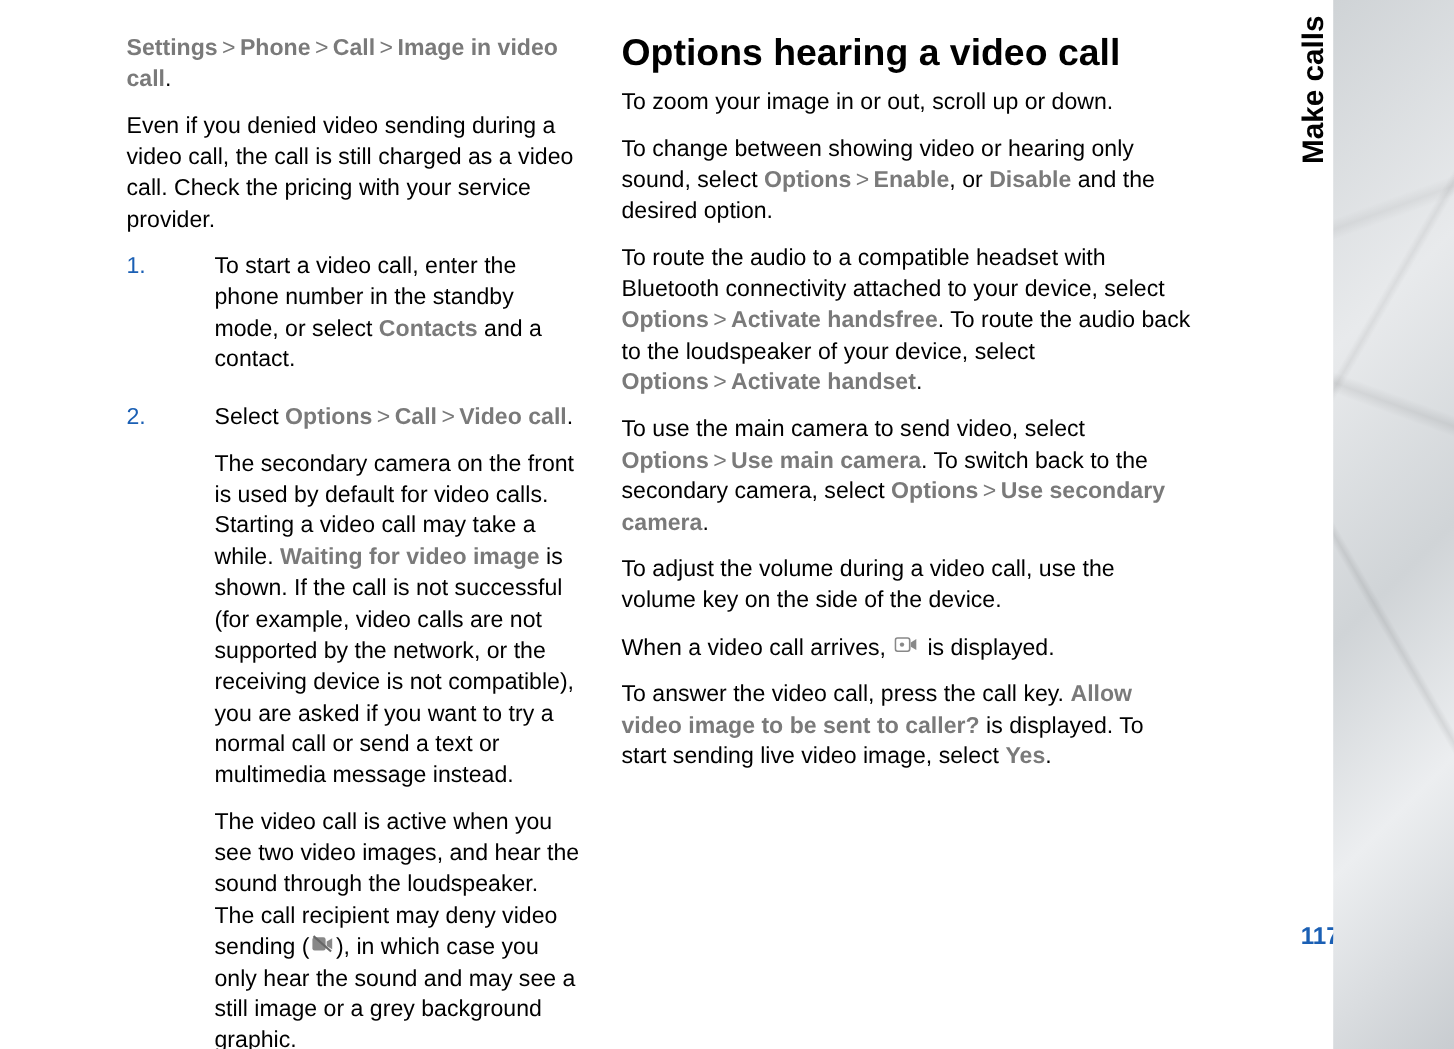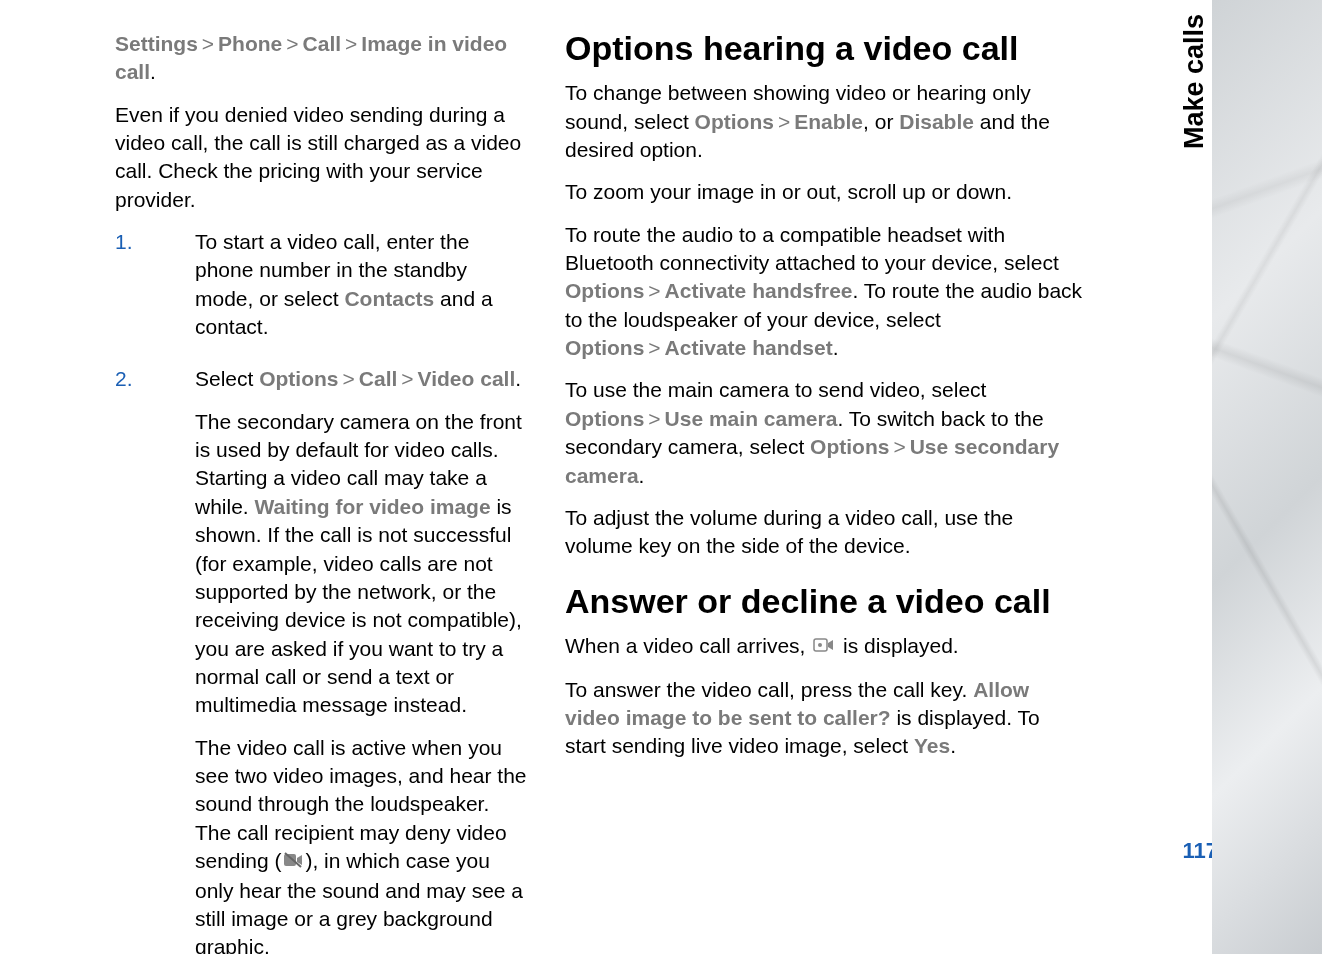--- a/index.html
+++ b/index.html
@@ -136,37 +136,36 @@
         <div class="li-body">
           <p>To end the video call, press the end key.</p>
         </div>
       </li>
     </ol>
   </div>
 
   <div class="col2">
     <h1>Options hearing a video call</h1>
 
+    <p>To zoom your image in or out, scroll up or down.</p>
+
     <p>
       <span>To change between showing video or hearing only sound, select </span><span class="bold-gray">Options</span><span class="sep">&gt;</span><span class="bold-gray">Enable</span><span>, or </span><span class="bold-gray">Disable</span><span> and the desired option.</span>
     </p>
-
-    <p>To zoom your image in or out, scroll up or down.</p>
 
     <p>
       <span>To route the audio to a compatible headset with Bluetooth connectivity attached to your device, select </span><span class="bold-gray">Options</span><span class="sep">&gt;</span><span class="bold-gray">Activate handsfree</span><span>. To route the audio back to the loudspeaker of your device, select </span><span class="bold-gray">Options</span><span class="sep">&gt;</span><span class="bold-gray">Activate handset</span><span>.</span>
     </p>
 
     <p>
       <span>To use the main camera to send video, select </span><span class="bold-gray">Options</span><span class="sep">&gt;</span><span class="bold-gray">Use main camera</span><span>. To switch back to the secondary camera, select </span><span class="bold-gray">Options</span><span class="sep">&gt;</span><span class="bold-gray">Use secondary camera</span><span>.</span>
     </p>
 
     <p>To adjust the volume during a video call, use the volume key on the side of the device.</p>
 
-    <h1 style="margin-top:22px;">Answer or decline a video call</h1>
 
     <p>
       <span>When a video call arrives, </span><span class="icon-inline"><svg width="22" height="18" viewBox="0 0 22 18">
             <rect x="1" y="3" width="13" height="12" rx="2" fill="none" stroke="#888" stroke-width="1.5"></rect>
             <path d="M15 7 L20 4 L20 14 L15 11 Z" fill="#888"></path>
             <circle cx="7" cy="9" r="2" fill="#888"></circle>
           </svg></span><span> is displayed.</span>
     </p>
 
     <p>

